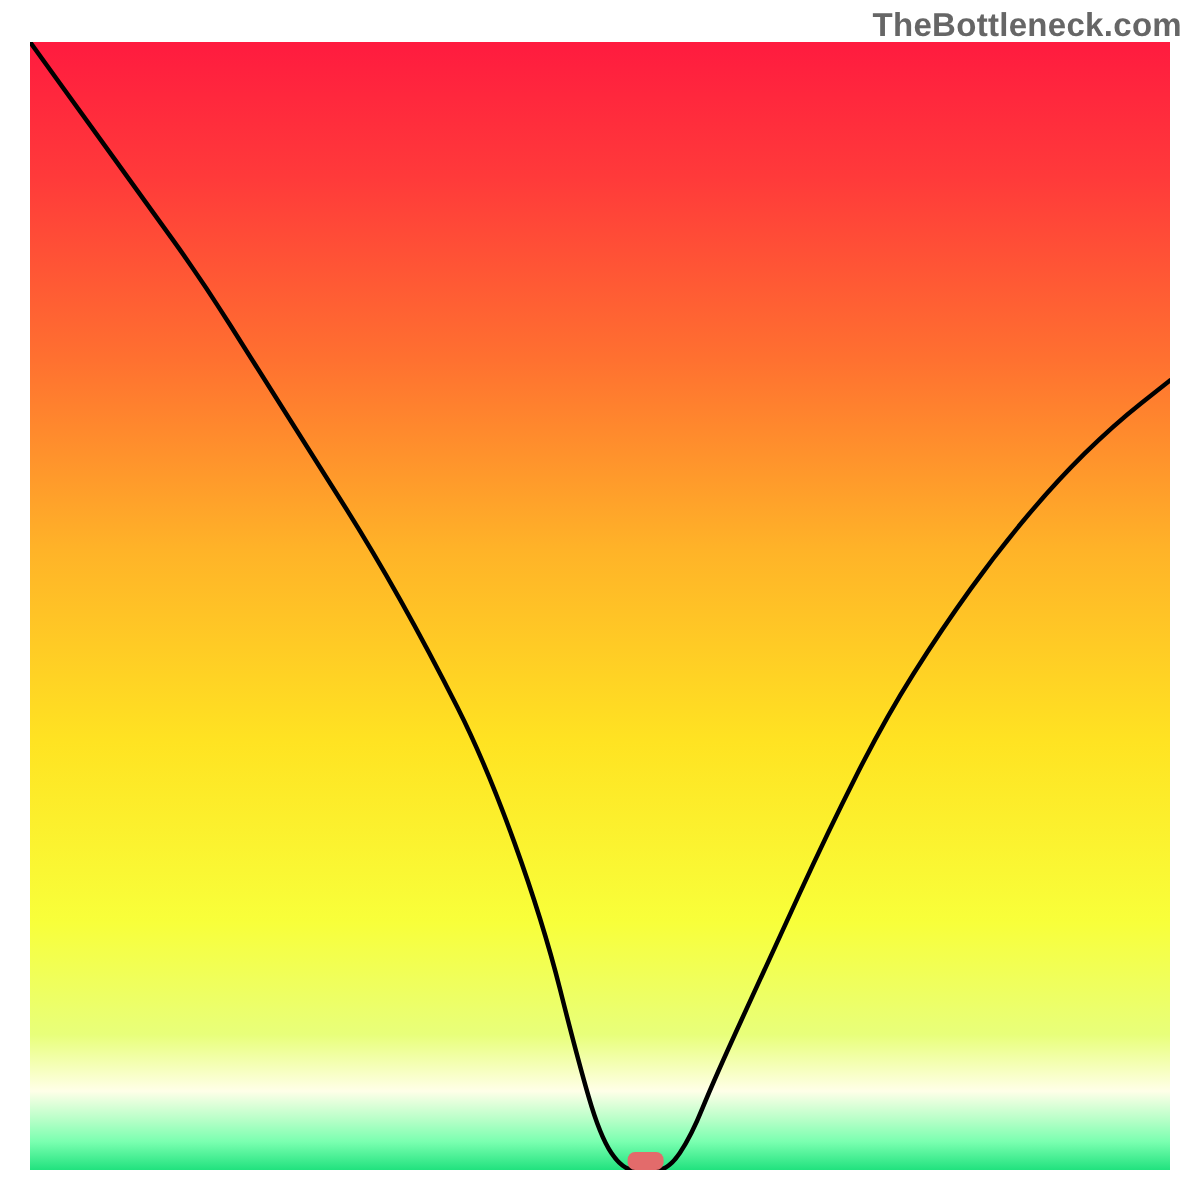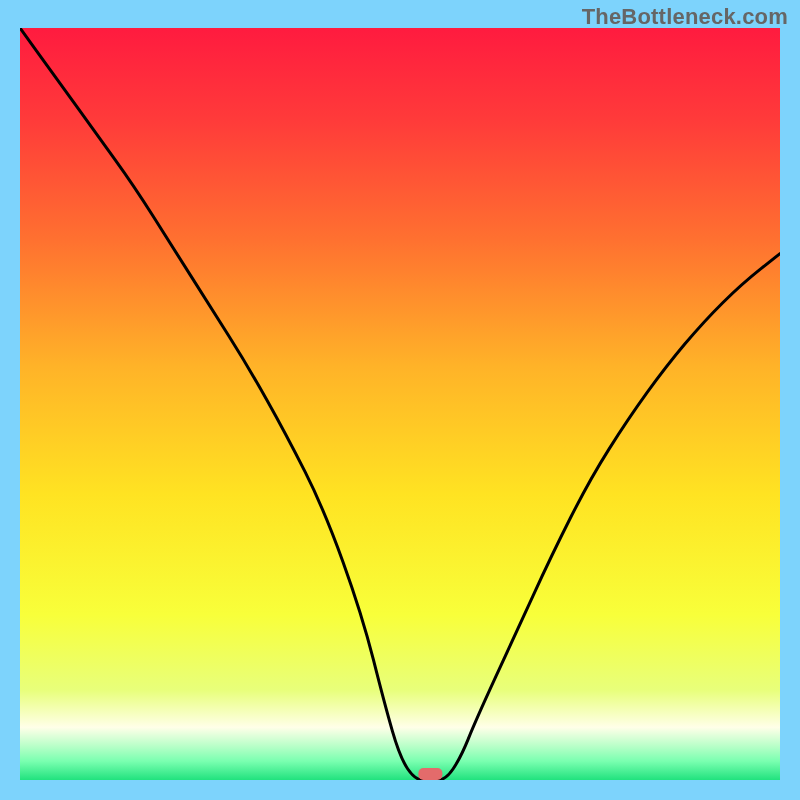--- a/index.html
+++ b/index.html
@@ -8,21 +8,21 @@
     width: 800px;
     height: 800px;
     background: #000;
     font-family: Arial, Helvetica, sans-serif;
     overflow: hidden;
   }
   .frame {
     position: relative;
     width: 800px;
     height: 800px;
-    background: #7dd3fc;
+    background: #ffffff;
   }
   .watermark {
     position: absolute;
     top: 4px;
     right: 12px;
     color: #666;
     font-size: 22px;
     font-weight: bold;
     letter-spacing: 0.2px;
     z-index: 5;

